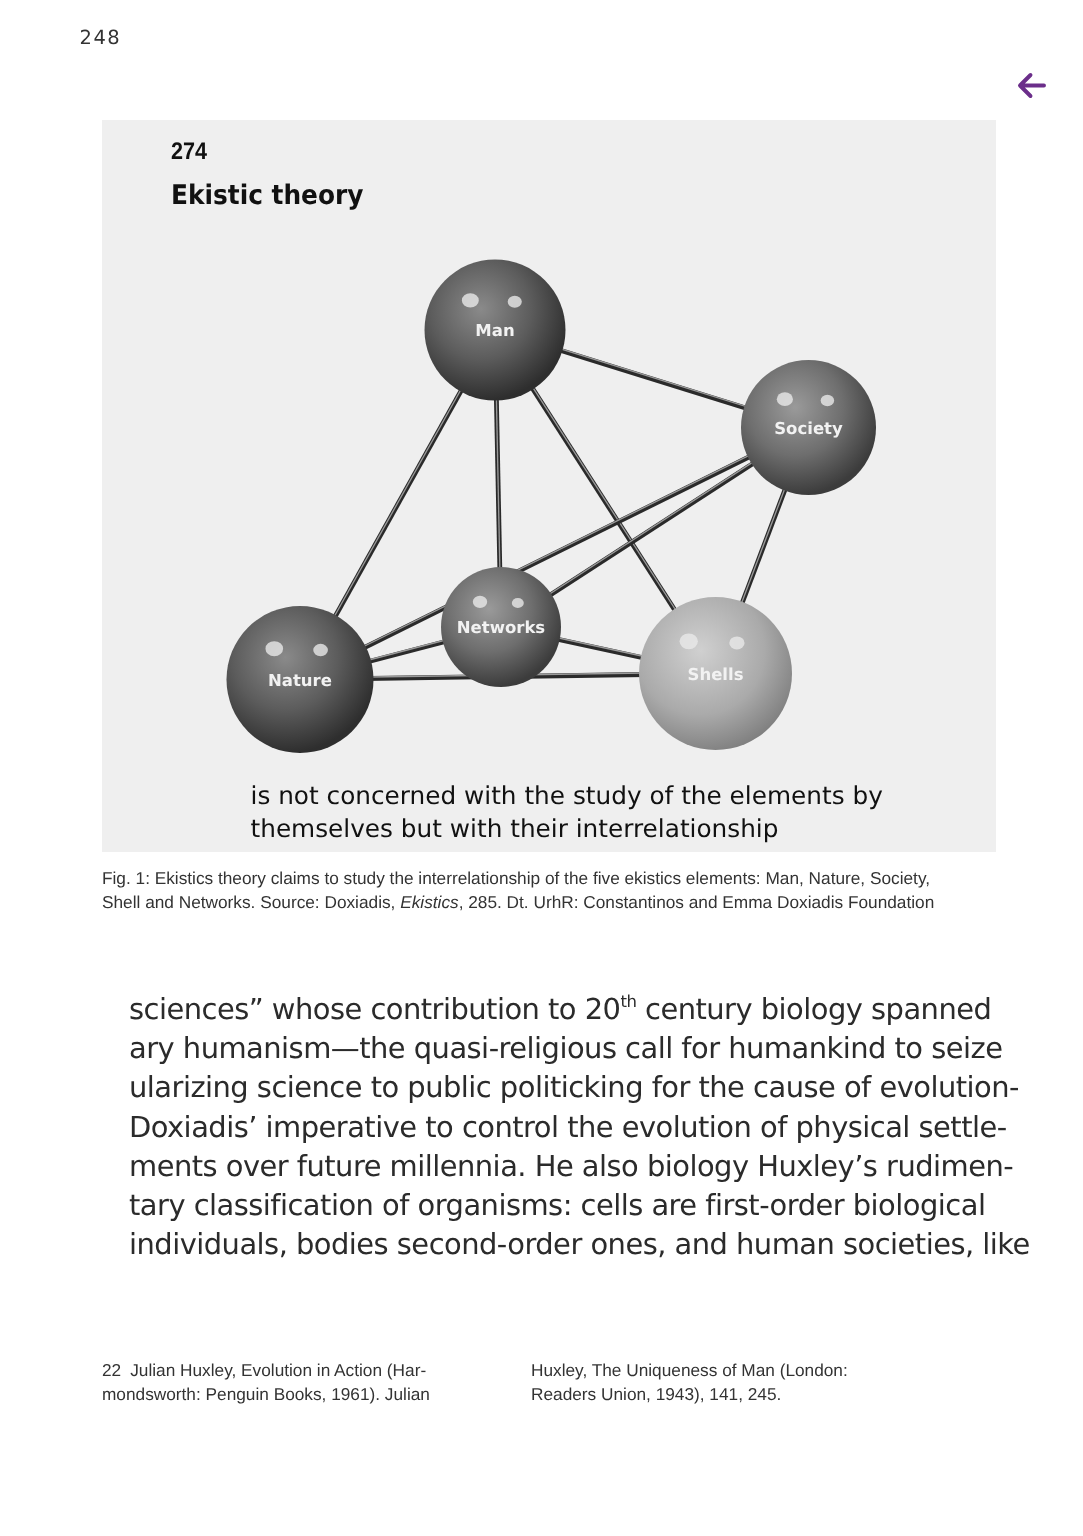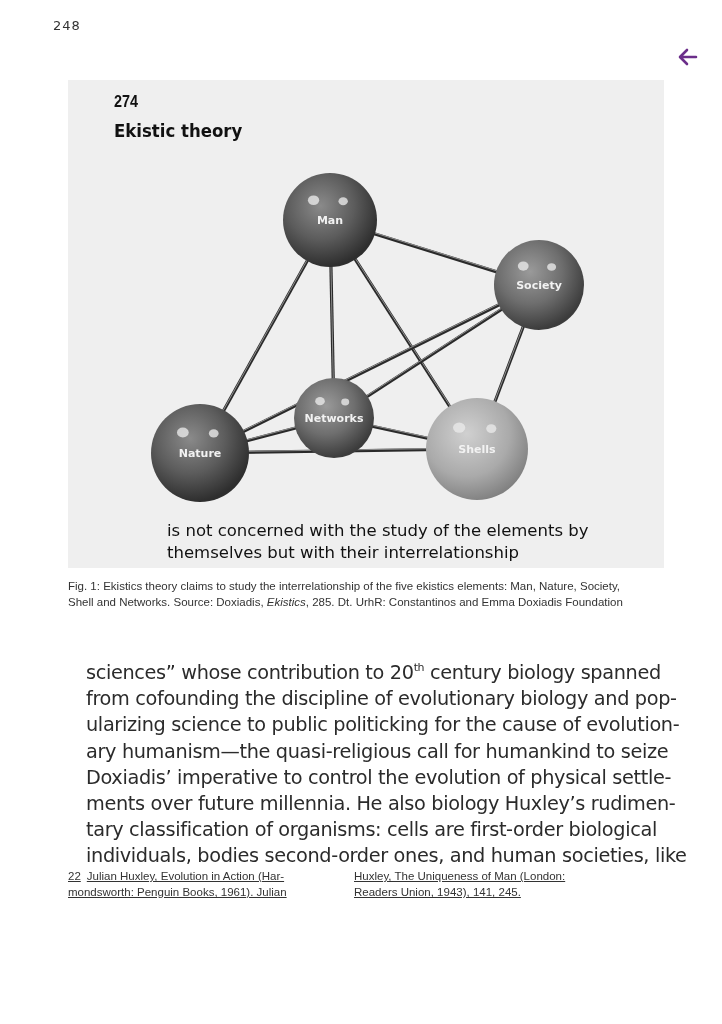--- a/index.html
+++ b/index.html
@@ -39,21 +39,21 @@
     .caption em { }
     .body-text {
       position: absolute; left: 86px; top: 660px; width: 556px; font-size: 19.3px; line-height: 26.2px;
       color: #2b2b2b; text-align: justify; font-family: "DejaVu Sans", sans-serif;
       letter-spacing: -0.35px; word-spacing: 0px;
     }
     .body-text .line { display: block; text-align: justify; text-align-last: justify; white-space: nowrap; }
     .body-text .line.last { text-align-last: justify; }
     .body-text sup { font-size: 11px; vertical-align: 8px; line-height: 0; }
     .footnote {
-      position: absolute; top: 868px; font-size: 11.5px; line-height: 16px; color: #333; text-decoration: underline;
+      position: absolute; top: 906px; font-size: 11.5px; line-height: 16px; color: #333;
     }
     .fn-left { left: 68px; width: 250px; }
     .fn-right { left: 354px; width: 250px; }
     .fn-num { margin-right: 6px; }
   </style>
 </head>
 <body>
 
 <div class="page-number">248</div>
 
@@ -146,23 +146,22 @@
     <div>themselves but with their interrelationship</div>
   </div>
 </div>
 
 <div class="caption">
   <span>Fig. 1: Ekistics theory claims to study the interrelationship of the five ekistics elements: Man, Nature, Society, Shell and Networks. Source: Doxiadis, </span><em>Ekistics</em><span>, 285. Dt. UrhR: Constantinos and Emma Doxiadis Foundation</span>
 </div>
 
 <div class="body-text">
   <span class="line"><span>sciences” whose contribution to 20</span><sup>th</sup><span> century biology spanned</span></span>
-  <span class="line"><span>from cofounding the discipline of evolutionary biology and pop-</span></span>
+  <span class="line"><span>ary humanism—the quasi-religious call for humankind to seize</span></span>
   <span class="line"><span>ularizing science to public politicking for the cause of evolution-</span></span>
-  <span class="line"><span>ary humanism—the quasi-religious call for humankind to seize</span></span>
   <span class="line"><span>Doxiadis’ imperative to control the evolution of physical settle-</span></span>
   <span class="line"><span>ments over future millennia. He also biology Huxley’s rudimen-</span></span>
   <span class="line"><span>tary classification of organisms: cells are first-order biological</span></span>
   <span class="line last"><span>individuals, bodies second-order ones, and human societies, like</span></span>
 </div>
 
 <div class="footnote fn-left">
   <div><span class="fn-num">22</span><span>Julian Huxley, Evolution in Action (Har-</span></div>
   <div>mondsworth: Penguin Books, 1961). Julian</div>
 </div>

